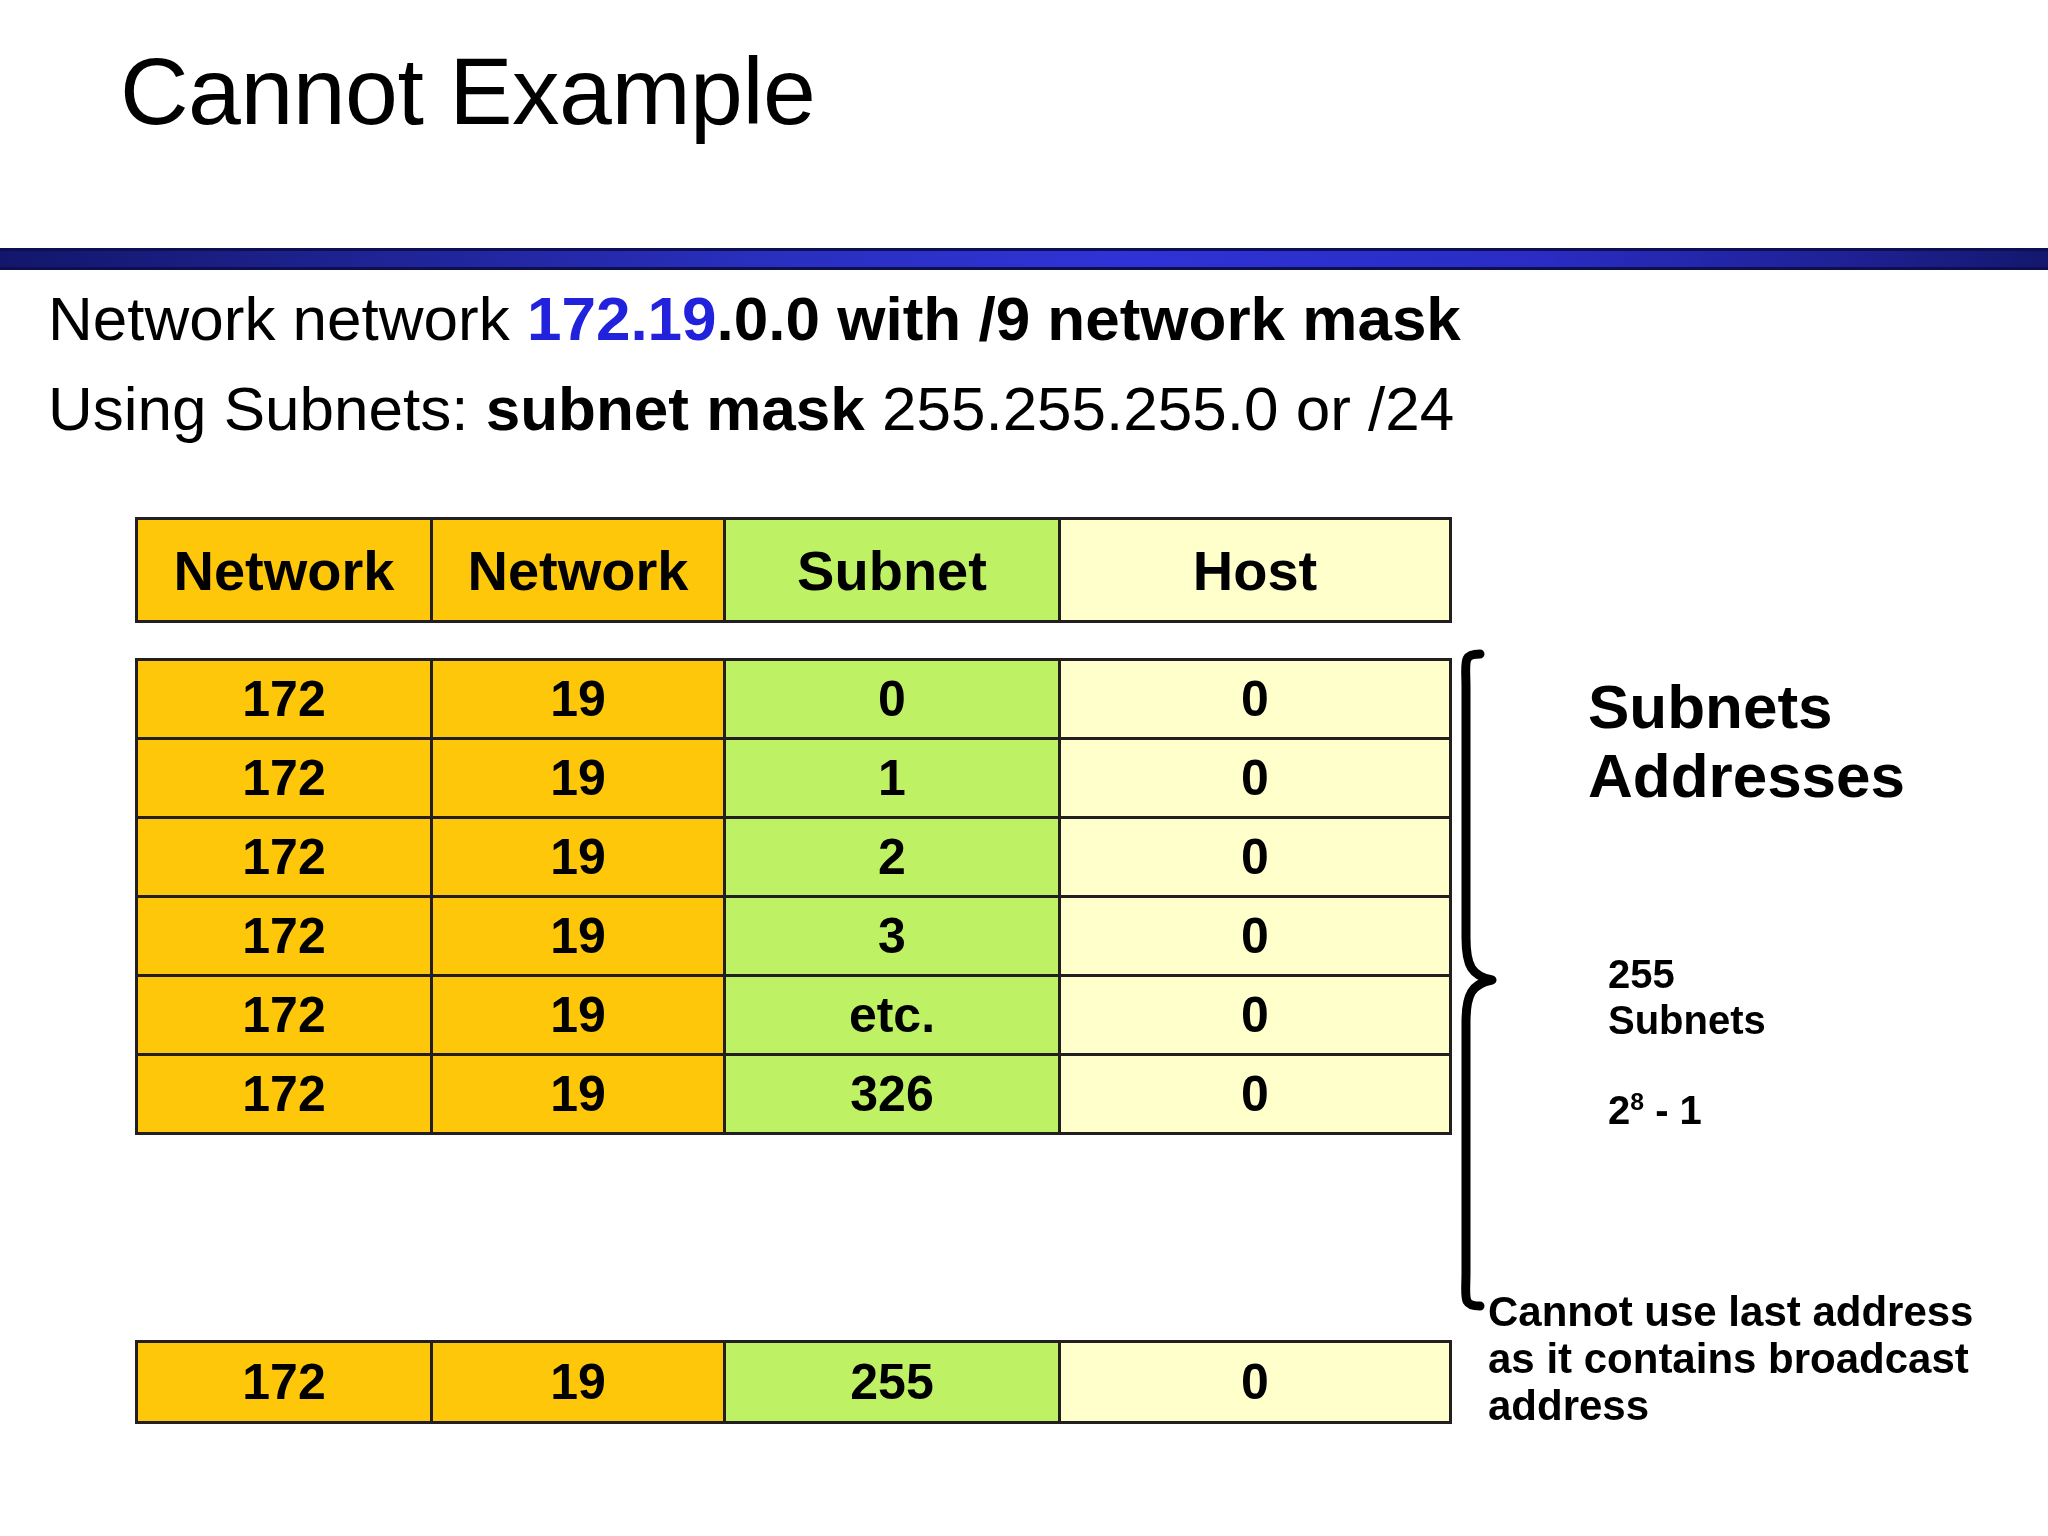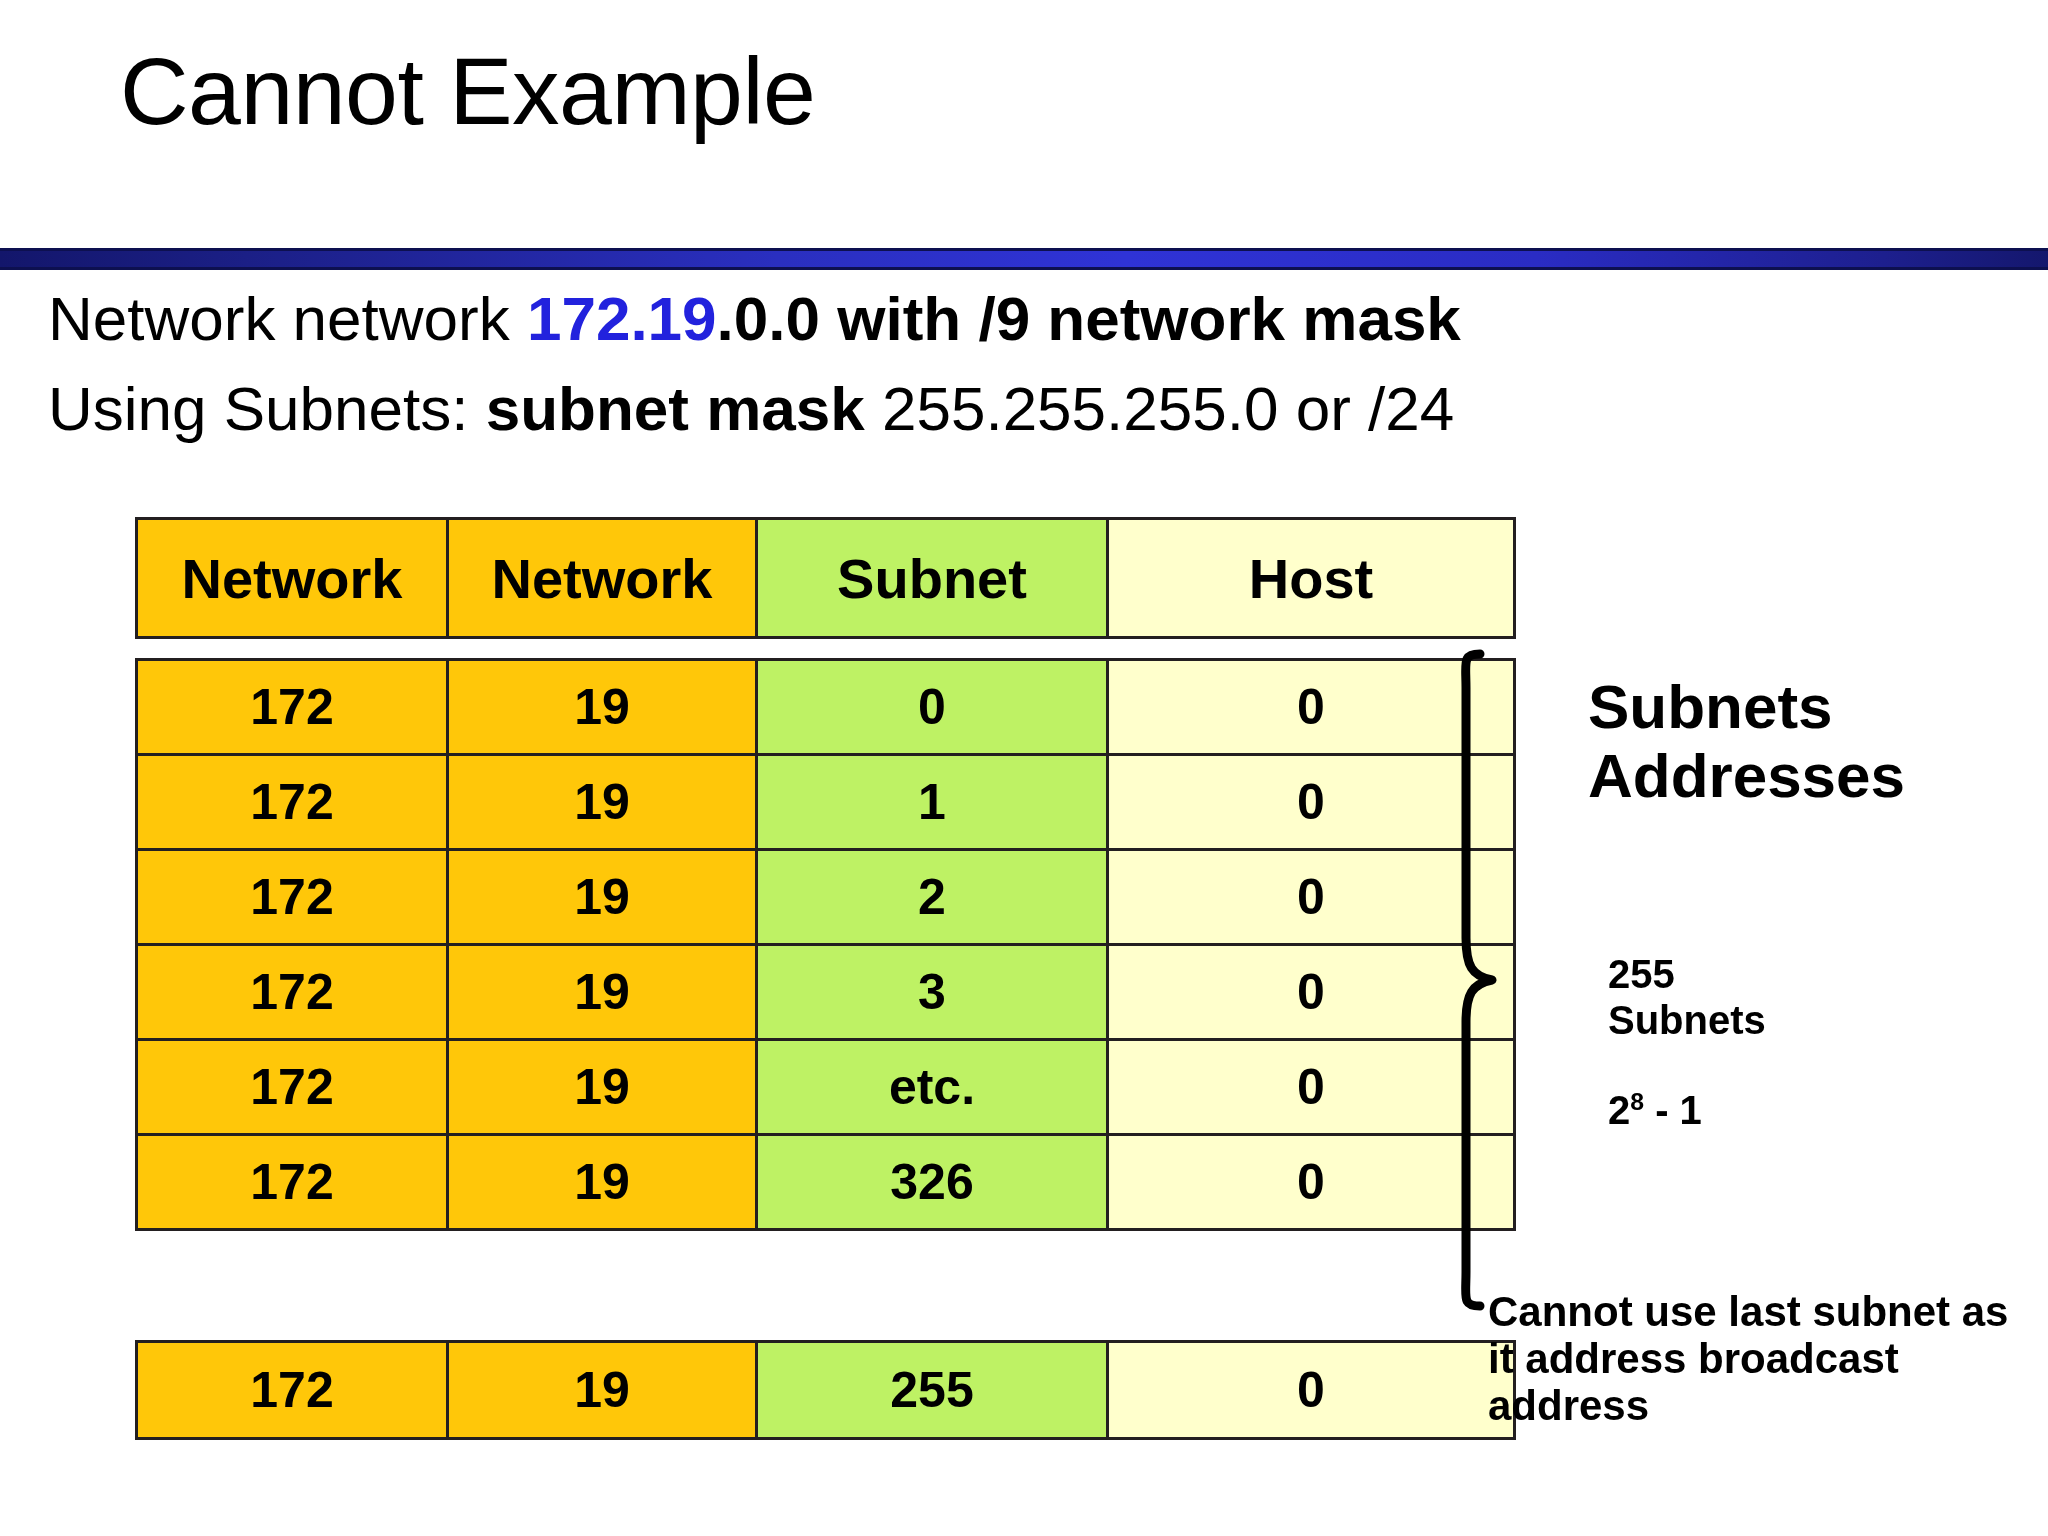--- a/index.html
+++ b/index.html
@@ -61,21 +61,21 @@
     position: absolute;
     border-collapse: collapse;
     table-layout: fixed;
   }
   .addr-table td, .addr-table th {
     border: 3px solid #231f20;
     text-align: center;
     vertical-align: middle;
     font-weight: bold;
     color: #000000;
-    padding: 8px;
+    padding: 0;
     margin-top: 28px;
   }
 
   
   #header-table {
     left: 135px;
     top: 517px;
     width: 1302px;
   }
   #header-table th {
@@ -251,13 +251,13 @@
   <div>Addresses</div>
 </div>
 
 <div id="count-block">
   <div>255</div>
   <div>Subnets</div>
 </div>
 
 <div id="power-block"><span>2</span><sup>8</sup><span> - 1</span></div>
 
-<div id="broadcast-note">Cannot use last subnet as it address broadcast address</div>
+<div id="broadcast-note">Cannot use last address as it contains broadcast address</div>
 
 </body></html>

